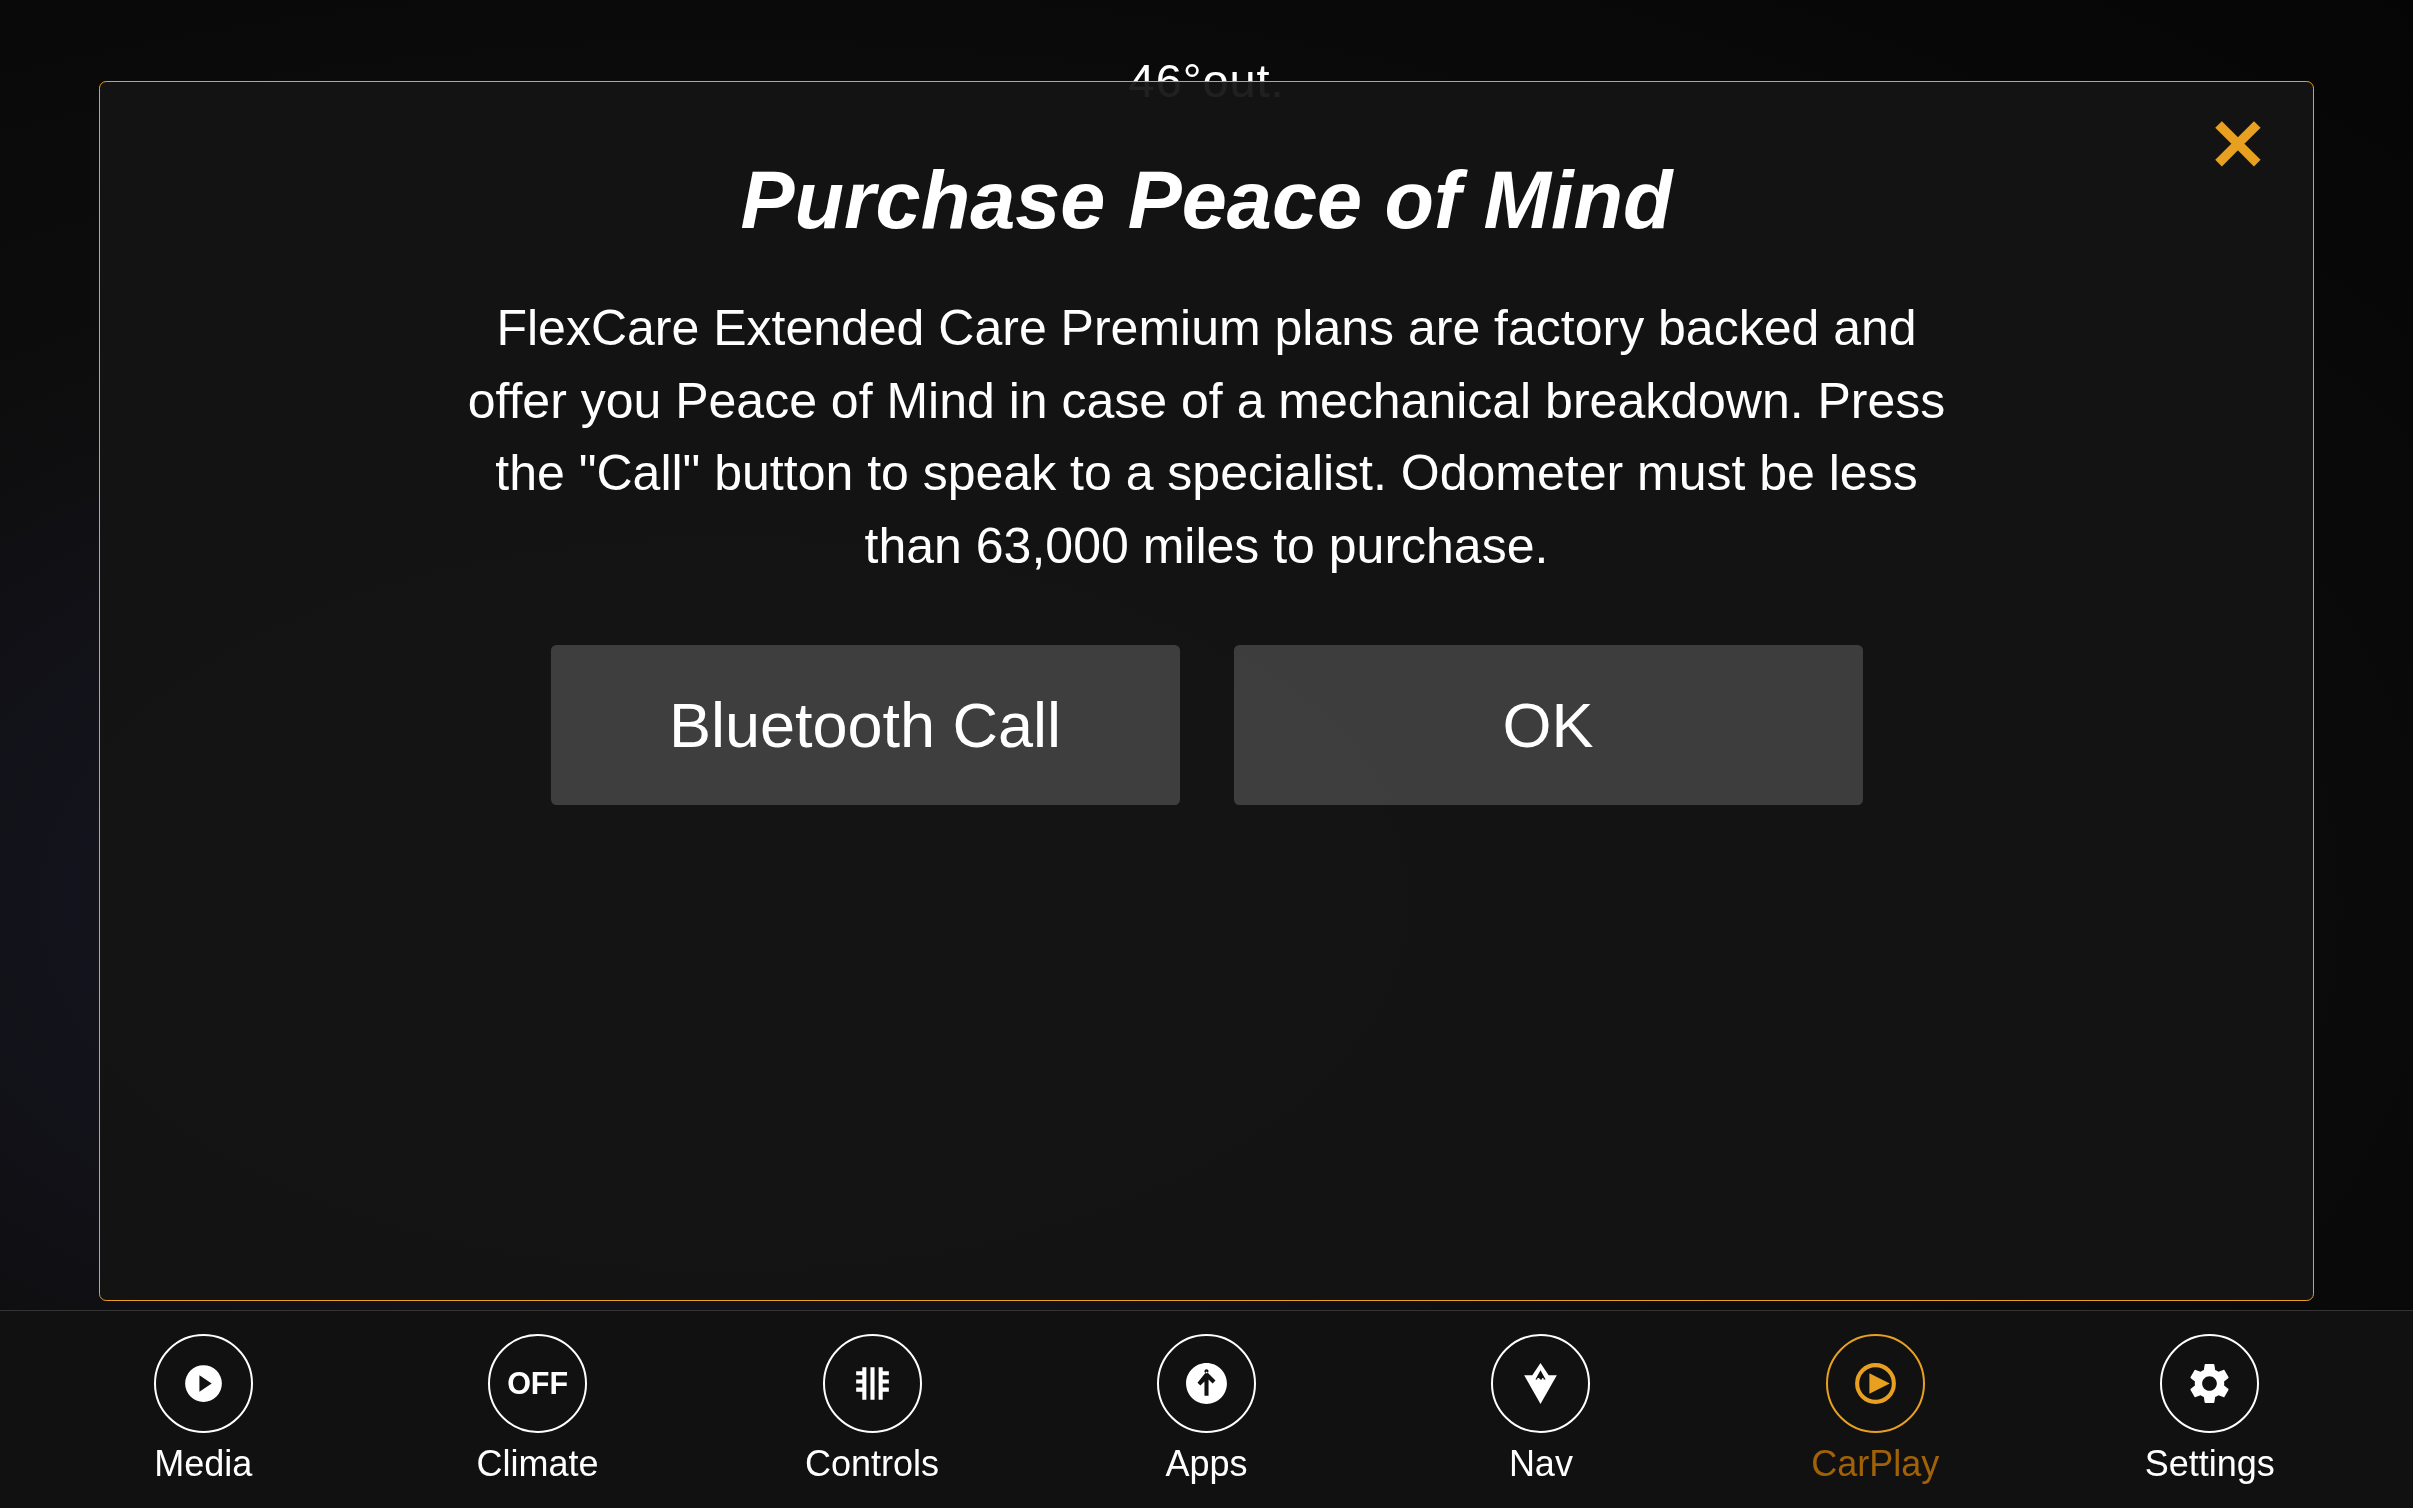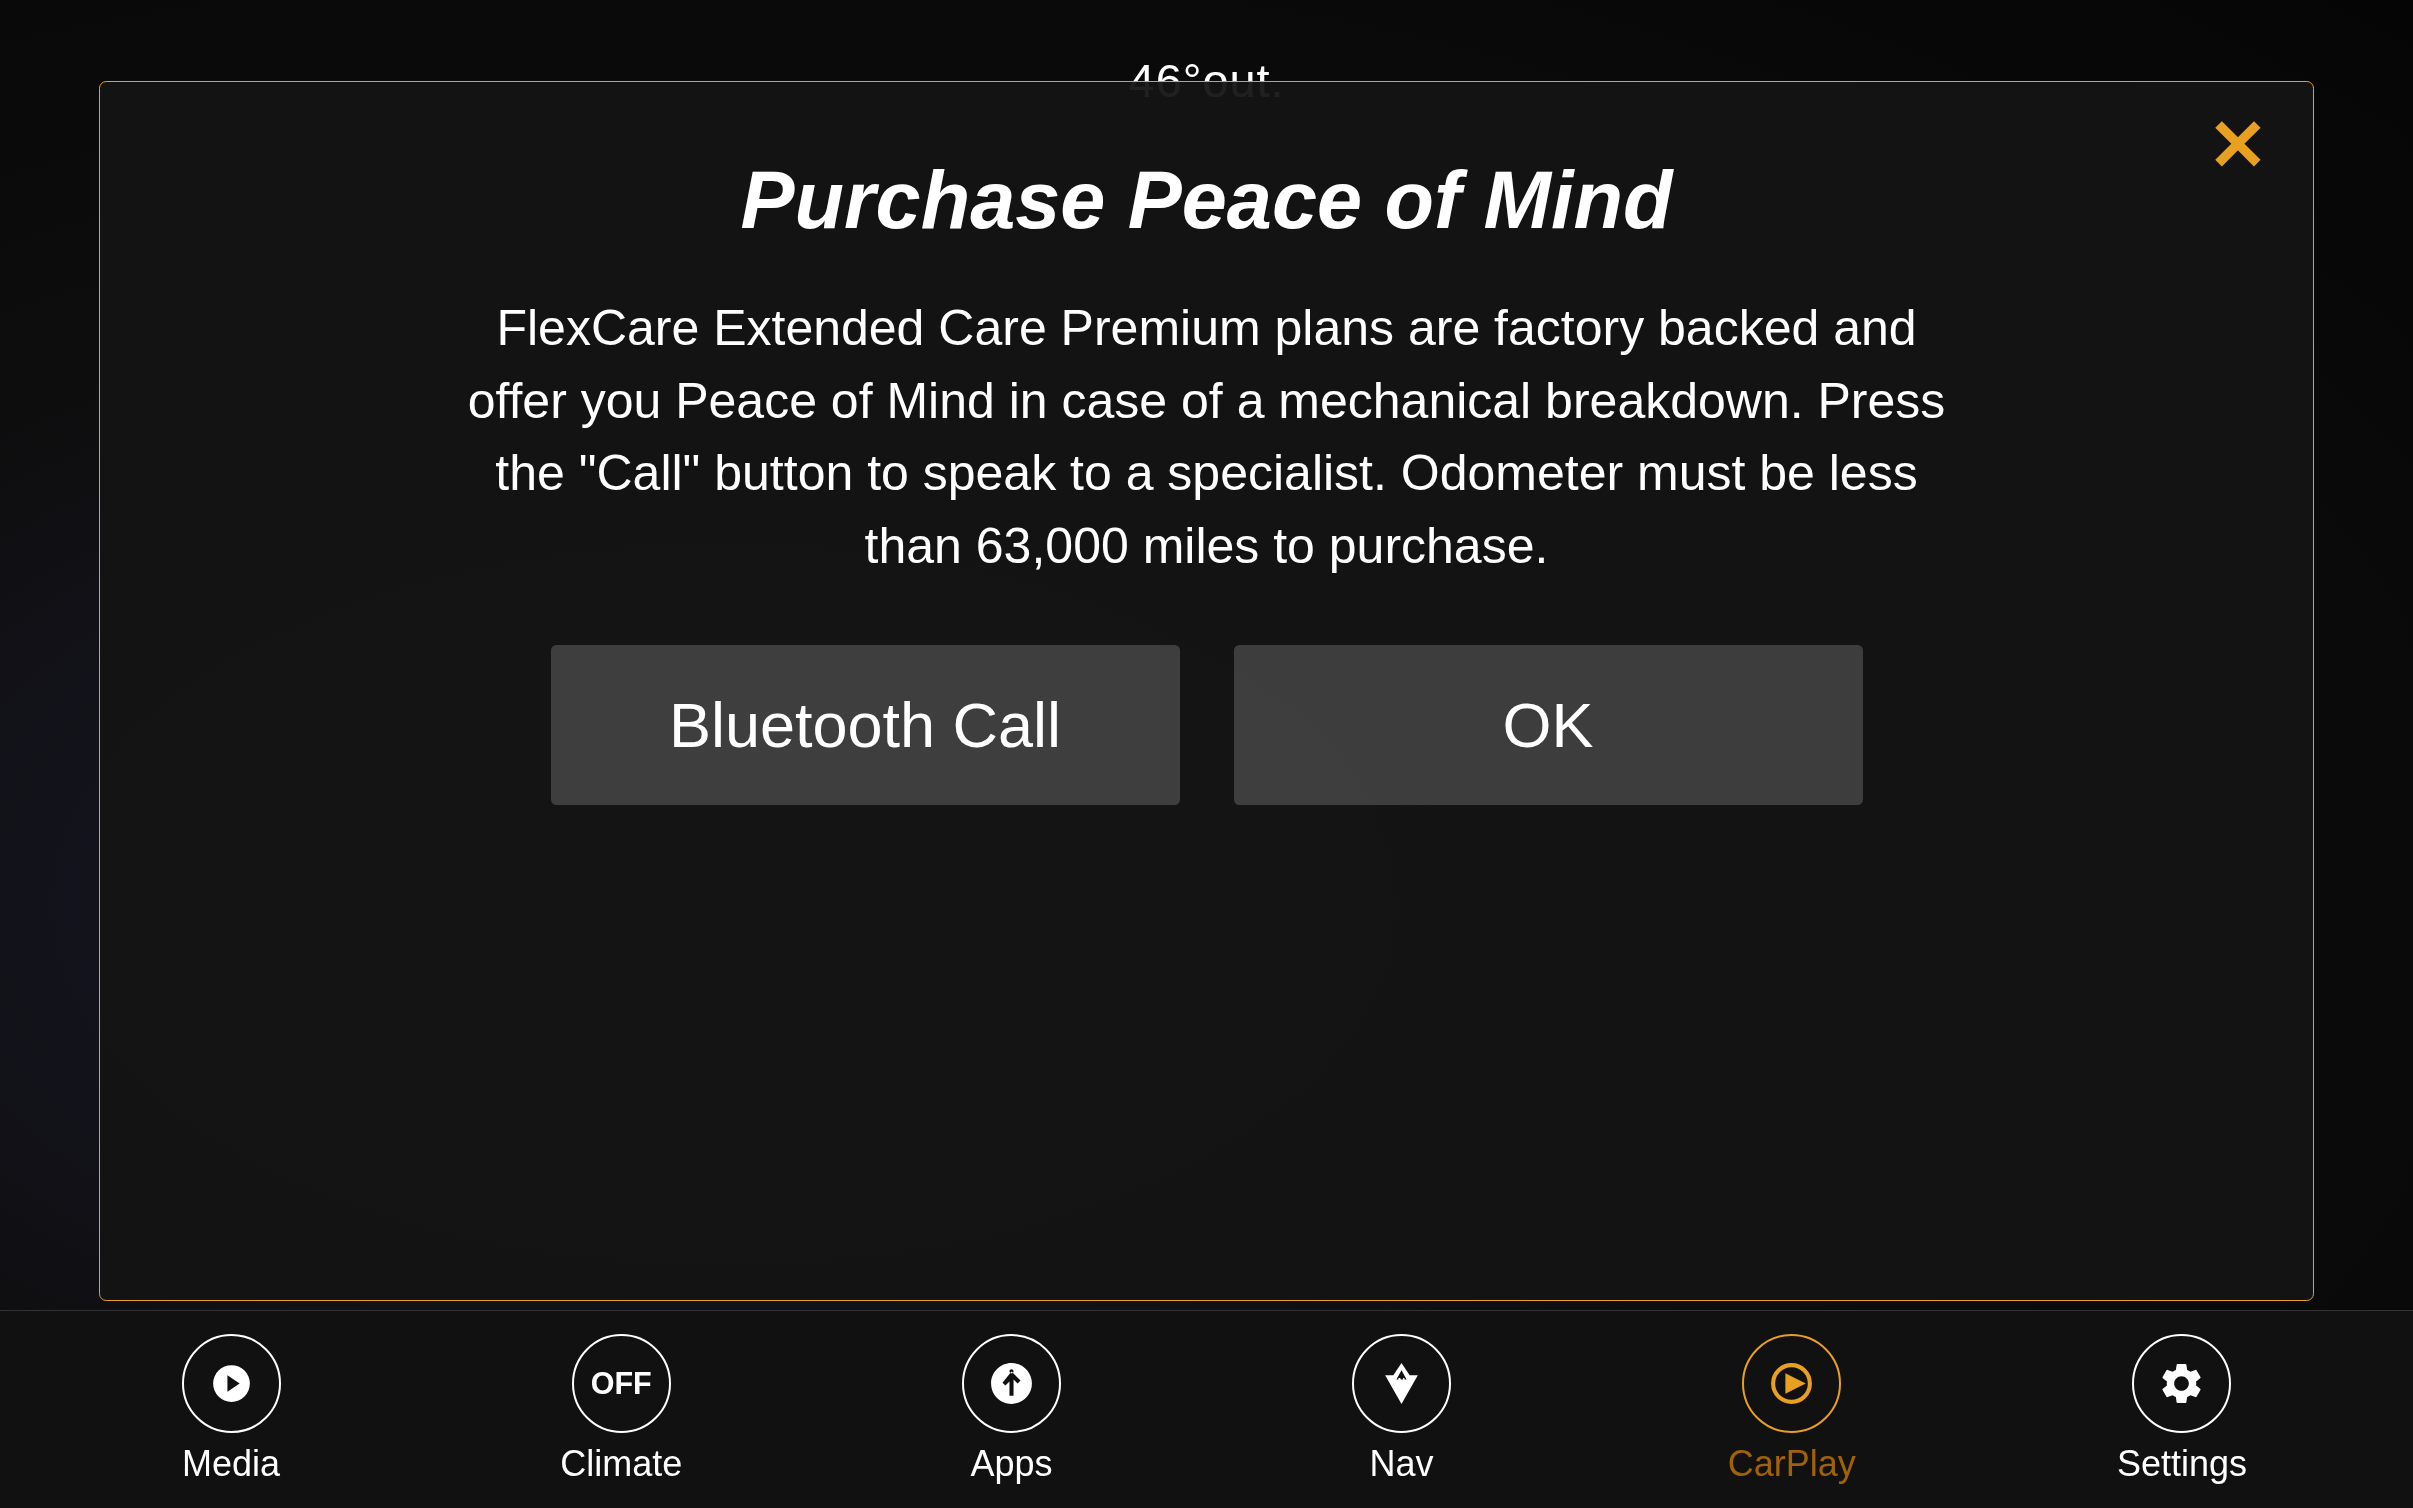--- a/index.html
+++ b/index.html
@@ -198,20 +198,28 @@
       <span class="nav-label">Media</span>
     </div>
 
     <div class="nav-item">
       <div class="nav-icon-circle">
         <span class="icon-off">OFF</span>
       </div>
       <span class="nav-label">Climate</span>
     </div>
 
+    <div class="nav-item">
+      <div class="nav-icon-circle">
+        <svg class="nav-svg" viewBox="0 0 24 24" fill="white">
+          <path d="M7 4v2H4v2h3v2H4v2h3v2H4v2h3v4h2V4H7zm4 0v16h2V4h-2zm4 0v16h2v-4h3v-2h-3v-2h3v-2h-3V8h3V6h-3V4h-2z"></path>
+        </svg>
+      </div>
+      <span class="nav-label">Controls</span>
+    </div>
 
     <div class="nav-item">
       <div class="nav-icon-circle">
         <svg class="nav-svg" viewBox="0 0 24 24" fill="white">
           <path d="M12 2C6.48 2 2 6.48 2 12s4.48 10 10 10 10-4.48 10-10S17.52 2 12 2zm0 3c.55 0 1 .45 1 1s-.45 1-1 1-1-.45-1-1 .45-1 1-1zm-1 14v-8l-2 2-1.41-1.41L12 6.17l4.41 4.42L15 12l-2-2v8h-2z"></path>
         </svg>
       </div>
       <span class="nav-label">Apps</span>
     </div>
 

